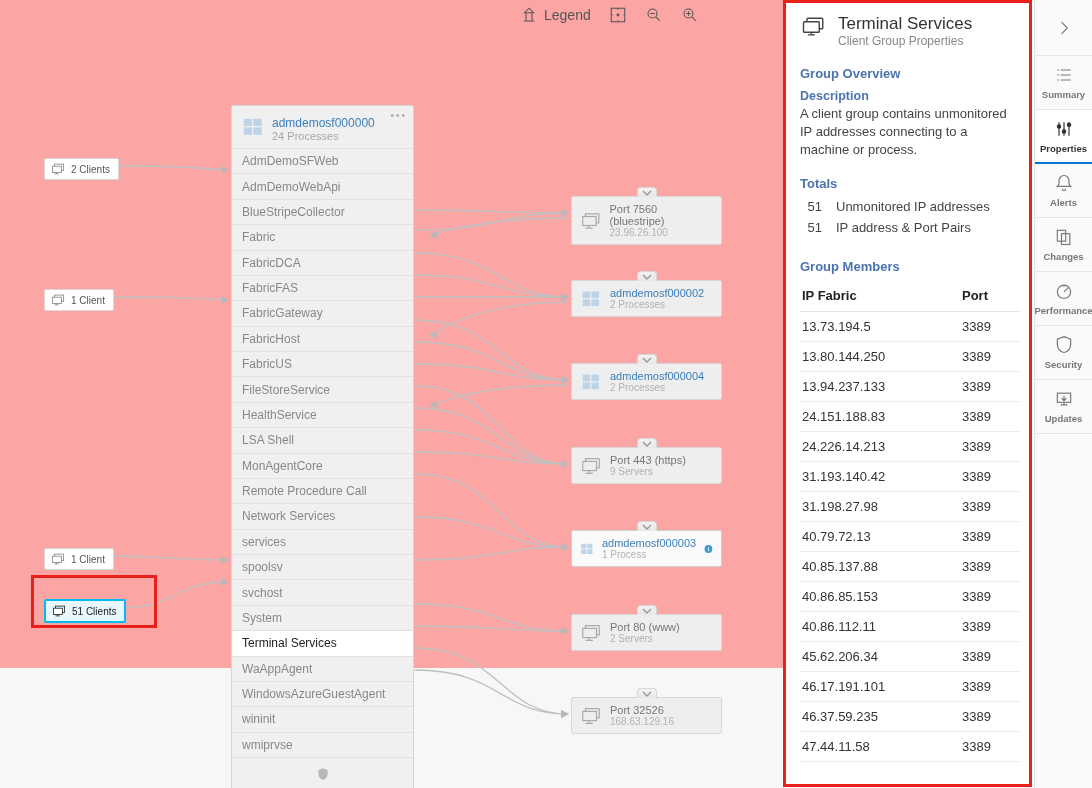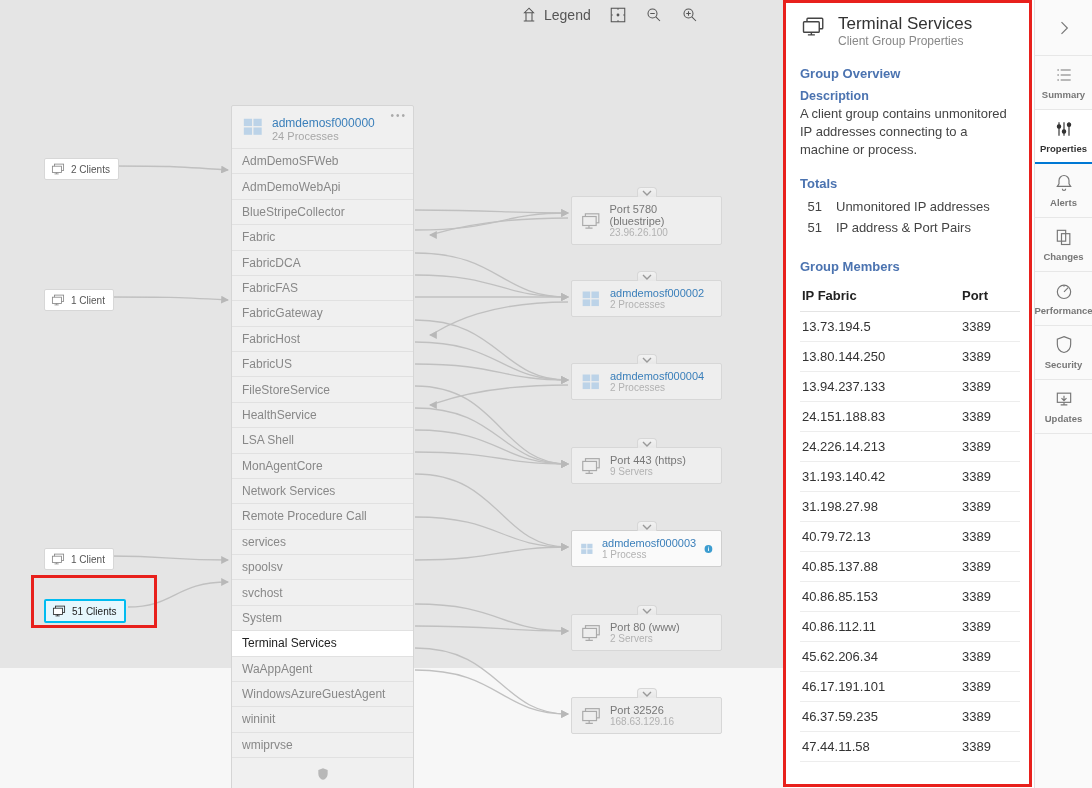--- a/index.html
+++ b/index.html
@@ -10,21 +10,21 @@
     width: 1092px;
     height: 788px;
     overflow: hidden;
     position: relative;
     color: #333;
   }
   .canvas {
     position: absolute;
     left: 0; top: 0;
     width: 1092px; height: 668px;
-    background: #e5e5e5;
+    background: #fca5a5;
   }
   .edges {
     position: absolute;
     left: 0; top: 0;
     width: 1092px; height: 788px;
     pointer-events: none;
   }
   .toolbar {
     position: absolute;
     top: 6px;
@@ -321,22 +321,22 @@
         <div class="row"><span>Fabric</span></div>
         <div class="row"><span>FabricDCA</span></div>
         <div class="row"><span>FabricFAS</span></div>
         <div class="row"><span>FabricGateway</span></div>
         <div class="row"><span>FabricHost</span></div>
         <div class="row"><span>FabricUS</span></div>
         <div class="row"><span>FileStoreService</span></div>
         <div class="row"><span>HealthService</span></div>
         <div class="row"><span>LSA Shell</span></div>
         <div class="row"><span>MonAgentCore</span></div>
+        <div class="row"><span>Remote Procedure Call</span></div>
         <div class="row"><span>Network Services</span></div>
-        <div class="row"><span>Remote Procedure Call</span></div>
         <div class="row"><span>services</span></div>
         <div class="row"><span>spoolsv</span></div>
         <div class="row"><span>svchost</span></div>
         <div class="row"><span>System</span></div>
         <div class="row selected"><span>Terminal Services</span></div>
         <div class="row"><span>WaAppAgent</span></div>
         <div class="row"><span>WindowsAzureGuestAgent</span></div>
         <div class="row"><span>wininit</span></div>
         <div class="row"><span>wmiprvse</span></div>
       </div>
@@ -354,21 +354,21 @@
             <path d="M1 1l4 4 4-4"></path>
           </svg>
         </div>
         <div class="inner">
           <svg class="ic" viewBox="0 0 24 20" fill="none" stroke="#aaa" stroke-width="1.3">
             <rect x="6" y="2" width="15" height="10"></rect>
             <rect x="3" y="5" width="15" height="10" fill="#eee"></rect>
             <path d="M10 15v3M6 18h8"></path>
           </svg>
           <div>
-            <div class="t1">Port 5780 (bluestripe)</div>
+            <div class="t1">Port 7560 (bluestripe)</div>
             <div class="t2">23.96.26.100</div>
           </div>
         </div>
       </div>
       <div class="peer-node" style="top: 280px;">
         <div class="expander">
           <svg viewBox="0 0 10 6">
             <path d="M1 1l4 4 4-4"></path>
           </svg>
         </div>

